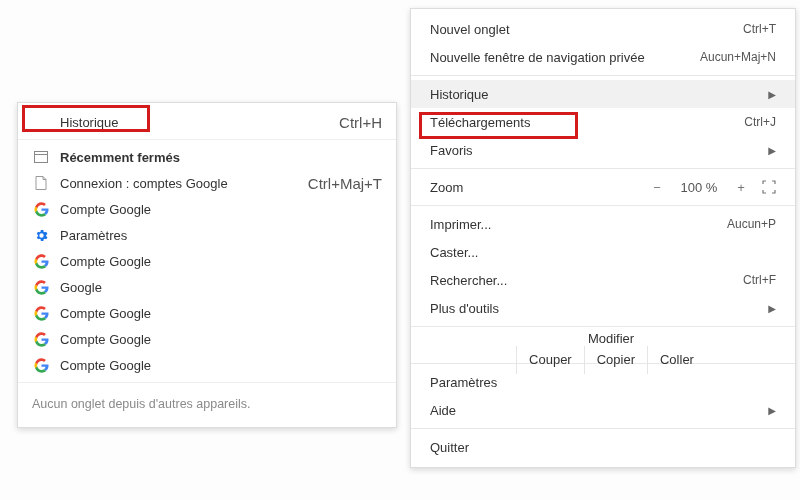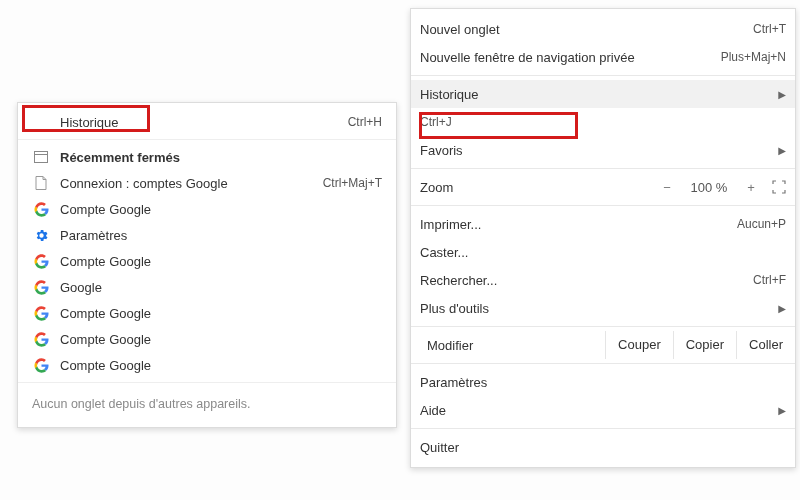--- a/index.html
+++ b/index.html
@@ -35,21 +35,21 @@
     .submenu .row .icon {
       width: 18px;
       height: 18px;
       margin-right: 10px;
       display: flex;
       align-items: center;
       justify-content: center;
       flex-shrink: 0;
     }
     .submenu .row .label { flex: 1; }
-    .submenu .row .shortcut { color: #555; font-size: 12px; }
+    .submenu .row .shortcut { color: #555; font-size: 15px; }
     .submenu .heading { font-weight: 600; }
     .submenu .sep { border-top: 1px solid #eee; margin: 4px 0; }
     .submenu .footer {
       padding: 10px 14px;
       color: #8a8a8a;
       font-size: 12.5px;
     }
     .highlight-red {
       position: absolute;
       border: 3px solid #d41b1b;
@@ -62,21 +62,21 @@
     .mainmenu {
       left: 410px;
       top: 8px;
       width: 386px;
       padding: 6px 0;
     }
     .mainmenu .mrow {
       display: flex;
       align-items: center;
       height: 28px;
-      padding: 0 9px;
+      padding: 0 19px;
     }
     .mainmenu .mrow .label { flex: 1; }
     .mainmenu .mrow .shortcut { color: #555; font-size: 12px; }
     .mainmenu .mrow .arrow { color: #666; font-size: 10px; margin-left: 10px; }
     .mainmenu .mrow.selected { background: #f1f1f1; }
     .mainmenu .sep { border-top: 1px solid #e8e8e8; margin: 4px 0; }
 
     .zoom-controls {
       display: flex;
       align-items: center;
@@ -88,20 +88,21 @@
       text-align: center;
       color: #777;
     }
     .zoom-pct { min-width: 42px; text-align: center; }
     .fullscreen-icn svg { display: block; }
     .edit-row {
       display: flex;
       align-items: center;
       height: 28px;
       padding: 0 0 0 16px;
+      flex-direction: column;
     }
     .edit-row .label { flex: 1; }
     .edit-row .edit-actions {
       display: flex;
     }
     .edit-row .edit-actions .act {
       padding: 0 12px;
       border-left: 1px solid #e5e5e5;
       height: 28px;
       line-height: 28px;
@@ -227,29 +228,30 @@
   <div class="footer">Aucun onglet depuis d'autres appareils.</div>
 </div>
 
 <div class="menu-panel mainmenu">
   <div class="mrow">
     <span class="label">Nouvel onglet</span>
     <span class="shortcut">Ctrl+T</span>
   </div>
   <div class="mrow">
     <span class="label">Nouvelle fenêtre de navigation privée</span>
-    <span class="shortcut">Plus+Maj+N</span>
+    <span class="shortcut">Aucun+Maj+N</span>
   </div>
   <div class="sep"></div>
 
   <div class="mrow selected">
     <span class="label">Historique</span>
     <span class="arrow">▶</span>
   </div>
   <div class="mrow">
+    <span class="label">Téléchargements</span>
     <span class="shortcut">Ctrl+J</span>
   </div>
   <div class="mrow">
     <span class="label">Favoris</span>
     <span class="arrow">▶</span>
   </div>
 
   <div class="sep"></div>
 
   <div class="mrow">

